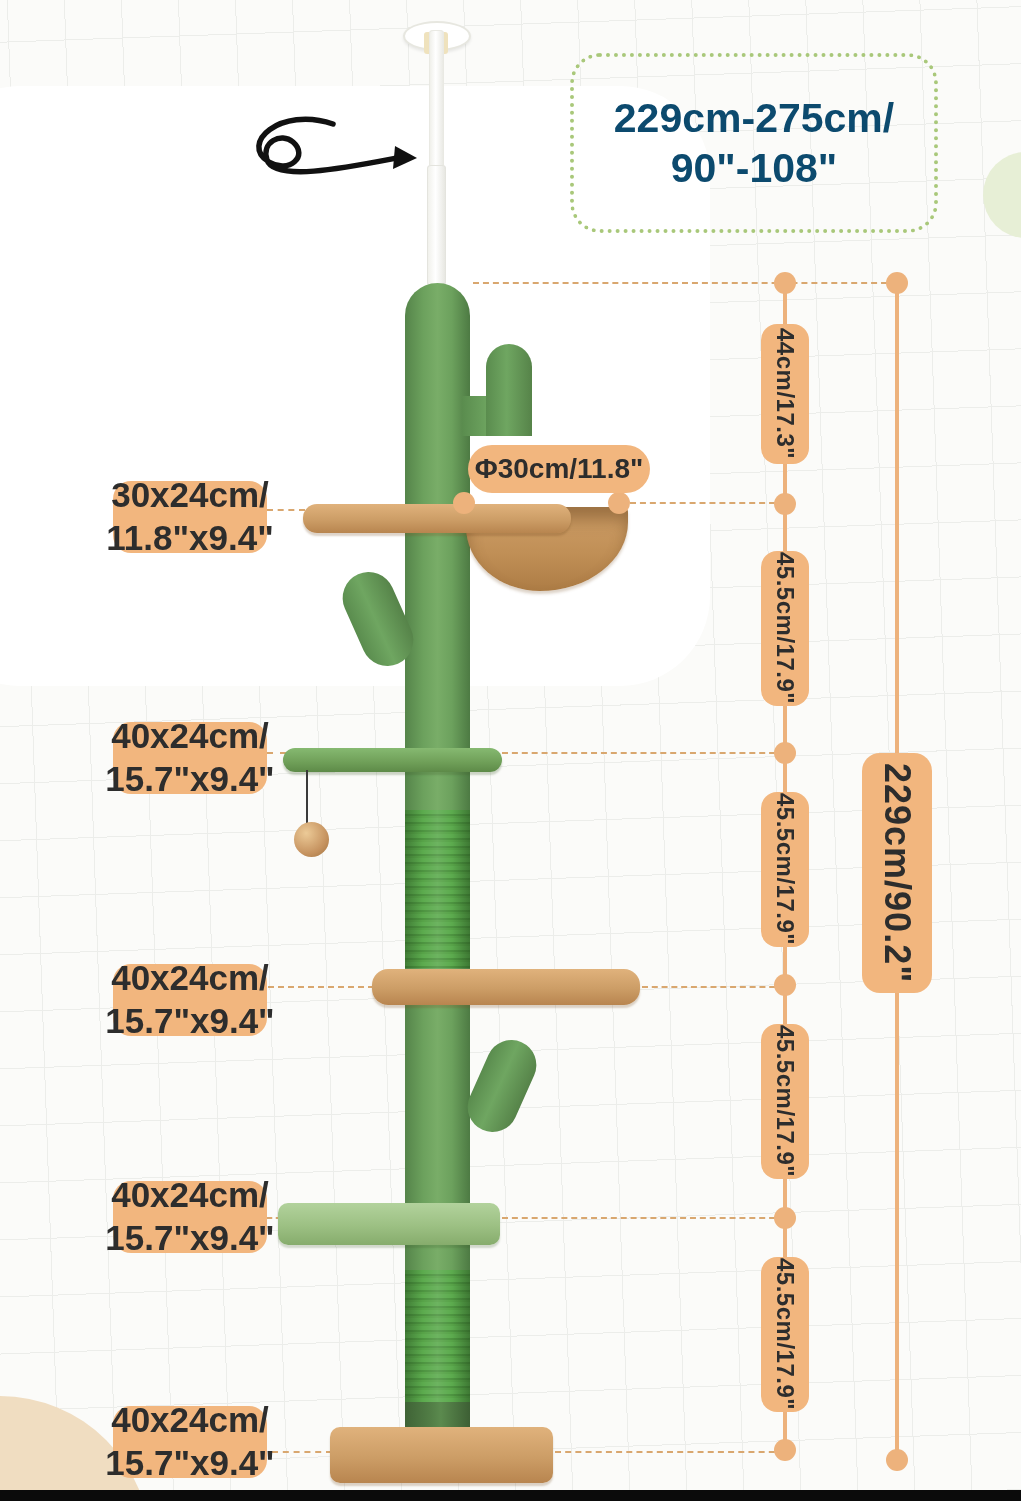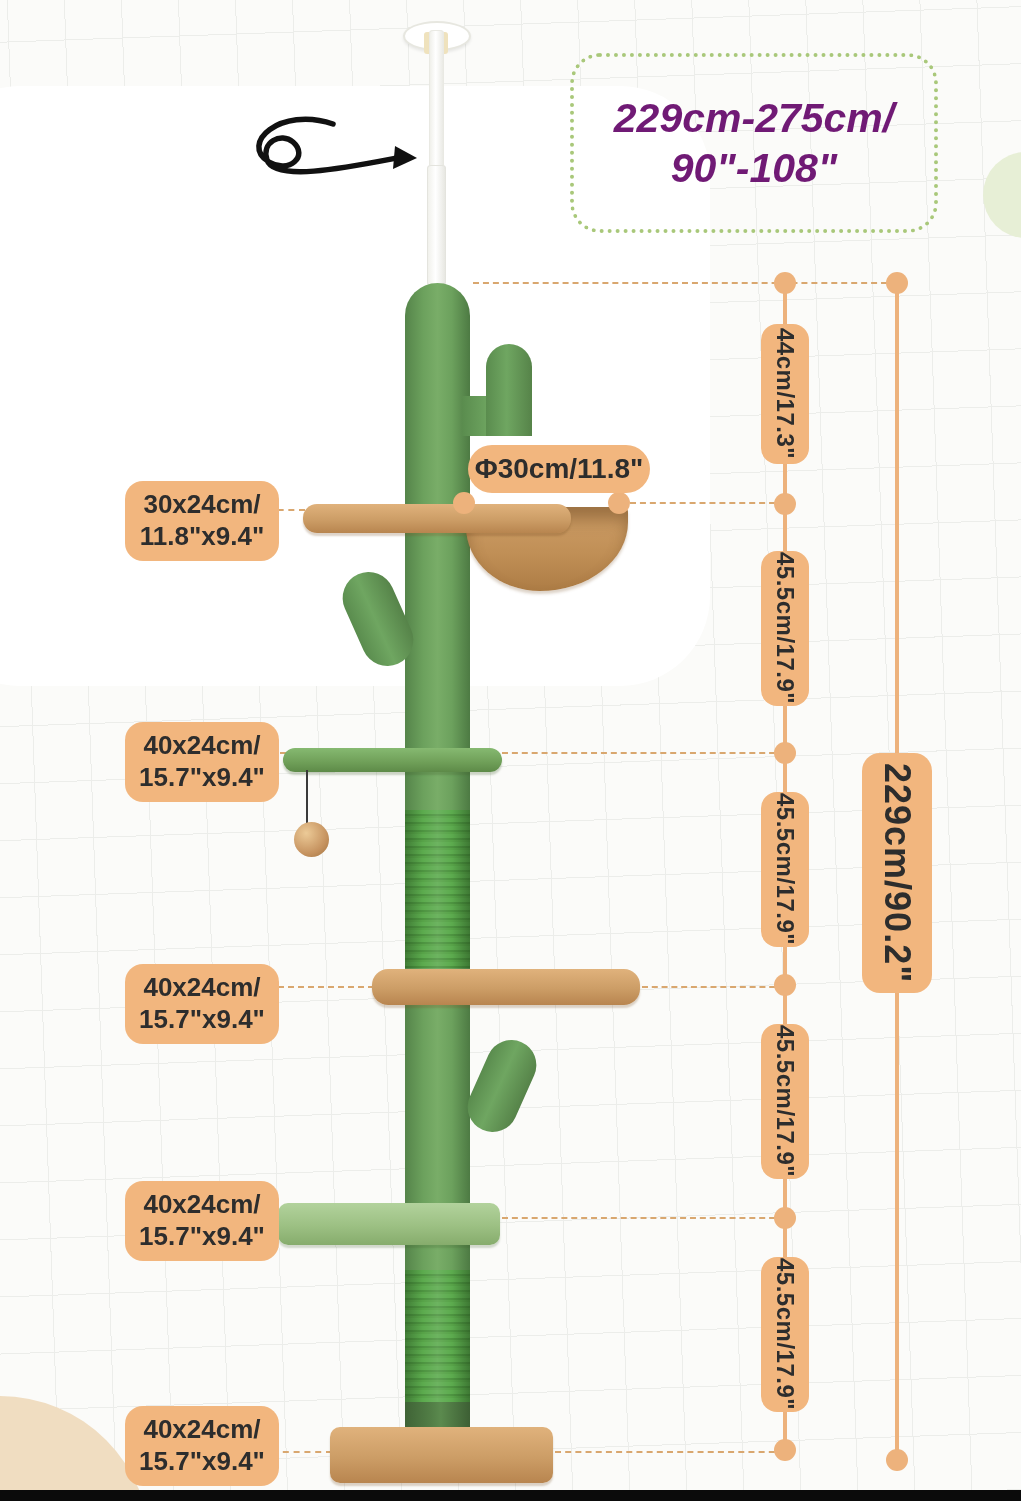--- a/index.html
+++ b/index.html
@@ -18,21 +18,21 @@
   .blob{position:absolute;}
   .blob-topleft{left:-70px;top:86px;width:780px;height:600px;background:#ffffff;border-radius:90px;}
   .blob-right{left:983px;top:152px;width:120px;height:86px;background:#e7efd6;border-radius:60px 0 0 60px;}
   .blob-bottomleft{left:-150px;top:1396px;width:300px;height:300px;background:#f0ddc1;border-radius:50%;}
   .bottom-bar{position:absolute;left:0;top:1490px;width:1021px;height:11px;background:#0b0b0b;}
 
   .range-box{
     position:absolute;left:570px;top:53px;width:360px;height:172px;
     border:4px dotted #a9c87a;border-radius:30px;
     display:flex;flex-direction:column;justify-content:center;align-items:center;
-    color:#701a75;font-weight:bold;font-size:41px;line-height:1.22;text-align:center;font-style:italic;
+    color:#0c4a6e;font-weight:bold;font-size:41px;line-height:1.22;text-align:center;
   }
 
   .arrow-svg{position:absolute;left:225px;top:108px;}
 
   
   .ceiling-disc{position:absolute;left:403px;top:21px;width:64px;height:26px;border-radius:50%;
     background:#ffffff;border:2px solid #e7e7e0;box-shadow:0 2px 3px rgba(0,0,0,.08);}
   .ceiling-block{position:absolute;left:424px;top:32px;width:24px;height:22px;background:#efe2bd;border-radius:3px;}
   .pole-white{position:absolute;left:429px;top:30px;width:15px;height:256px;border-radius:4px;
     background:linear-gradient(90deg,#ededE7,#ffffff 45%,#e7e7e1);box-shadow:0 0 0 1px #e9e9e3 inset;}
@@ -69,21 +69,21 @@
     background:radial-gradient(circle at 35% 32%,#ecca97,#c69360 62%,#a1723f);}
 
   
   .dash{position:absolute;height:0;border-top:2px dashed #d9a76f;}
   .dim-line{position:absolute;width:4px;background:#edb27c;border-radius:2px;}
   .dot{position:absolute;width:22px;height:22px;border-radius:50%;background:#edb27c;}
 
   
   .lbl{position:absolute;background:#f2b67e;border-radius:18px;color:#2d2d2d;font-weight:bold;
     display:flex;flex-direction:column;justify-content:center;align-items:center;text-align:center;}
-  .lbl-left{left:125px;width:154px;height:80px;font-size:26px;line-height:1.22;}
+  .lbl-left{left:113px;width:154px;height:72px;font-size:35px;line-height:1.22;}
   .lbl-phi{left:468px;top:445px;width:182px;height:48px;font-size:28px;border-radius:24px;}
   .lbl-vert{left:761px;width:48px;font-size:24px;border-radius:16px;
     writing-mode:vertical-rl;text-orientation:mixed;letter-spacing:.5px;}
   .lbl-total{left:862px;top:753px;width:70px;height:240px;font-size:36px;border-radius:18px;
     writing-mode:vertical-rl;text-orientation:mixed;letter-spacing:1px;}
 </style>
 </head>
 <body>
 
 <div class="canvas">

